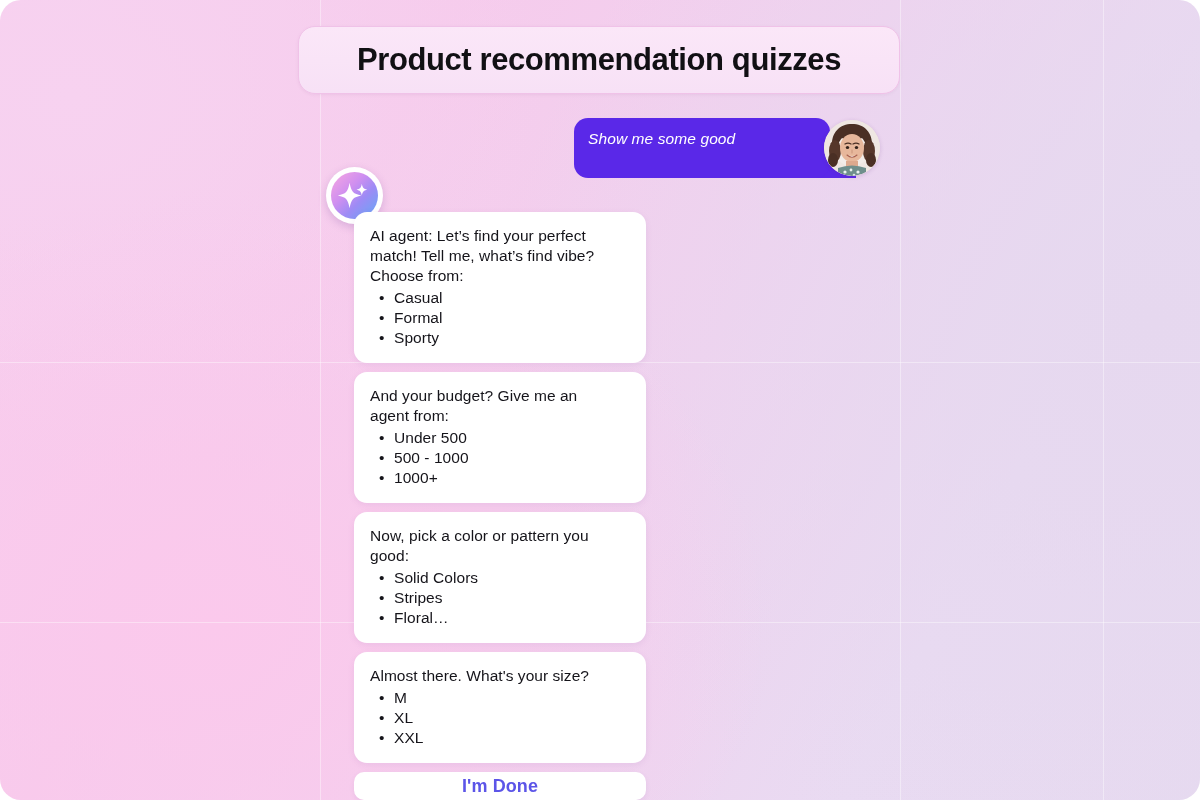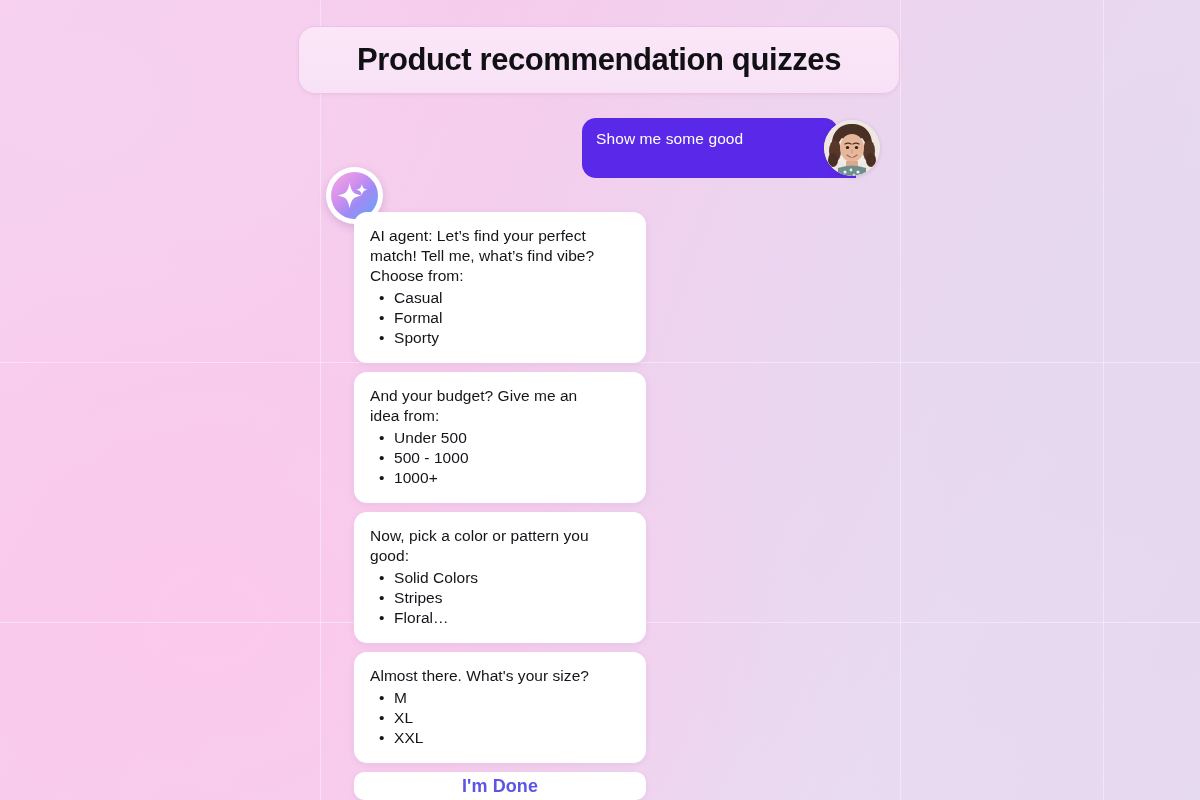--- a/index.html
+++ b/index.html
@@ -12,20 +12,21 @@
 
   
   #stage {
     position:relative;
     width:1200px; height:800px;
     background:
       radial-gradient(ellipse 900px 700px at 18% 78%, #fbc9ec 0%, rgba(251,201,236,0) 62%),
       radial-gradient(ellipse 800px 620px at 6% 12%, #f7d2f0 0%, rgba(247,210,240,0) 60%),
       radial-gradient(ellipse 1000px 900px at 96% 40%, #e6d8ef 0%, rgba(230,216,239,0) 65%),
       linear-gradient(118deg, #f7cfee 0%, #f6cbec 28%, #f0d2ef 55%, #e9dbf2 78%, #e6daf0 100%);
+    border-radius: 21px;
   }
 
   
   .grid-line { position:absolute; background:rgba(255,255,255,0.40); pointer-events:none; }
   .grid-h { height:1px; left:0; right:0; }
   .grid-v { width:1px; top:0; bottom:0; }
 
   
   #title-pill {
     position:absolute; left:298px; top:26px;
@@ -41,25 +42,26 @@
     font-weight:700;
     letter-spacing:-0.4px;
     color:#111014;
     white-space:nowrap;
   }
 
   
   #user-row { position:absolute; left:566px; top:118px; width:320px; height:72px; }
 
   #user-bubble {
-    position:absolute; left:16px; top:0;
+    position:absolute; left:8px; top:0;
     width:256px; height:60px;
     background:#5a28e8;
     border-radius:14px;
     padding:10px 14px 0 14px;
+    font-style:italic;
   }
   #user-bubble .msg {
     color:#ffffff;
     font-size:15.5px;
     line-height:21px;
     font-weight:400;
     letter-spacing:0.1px;
   }
   
   #bubble-tail {
@@ -224,21 +226,21 @@
       <div class="lead">Choose from:</div>
       <ul>
         <li>Casual</li>
         <li>Formal</li>
         <li>Sporty</li>
       </ul>
     </div>
 
     <div class="ai-card">
       <div class="lead">And your budget? Give me an</div>
-      <div class="lead">idea from:</div>
+      <div class="lead">agent from:</div>
       <ul>
         <li>Under 500</li>
         <li>500 - 1000</li>
         <li>1000+</li>
       </ul>
     </div>
 
     <div class="ai-card">
       <div class="lead">Now, pick a color or pattern you</div>
       <div class="lead">good:</div>

